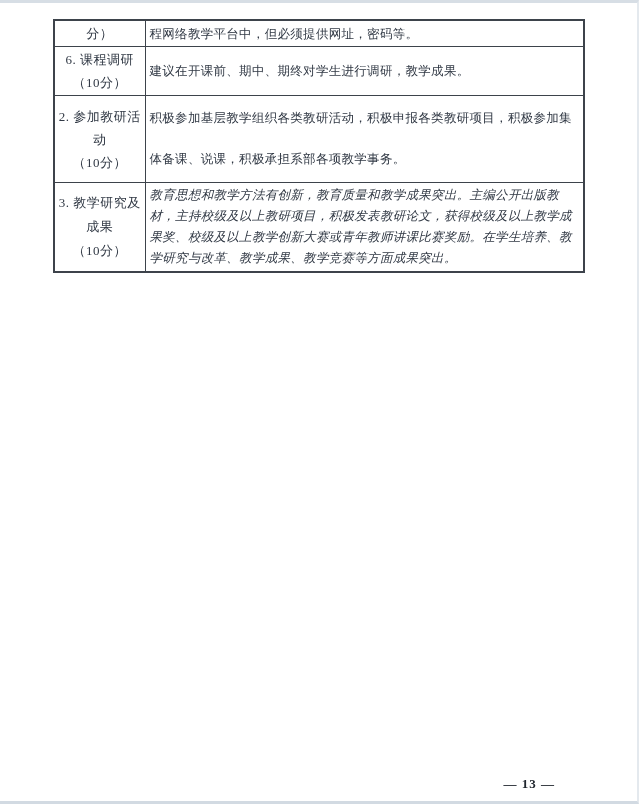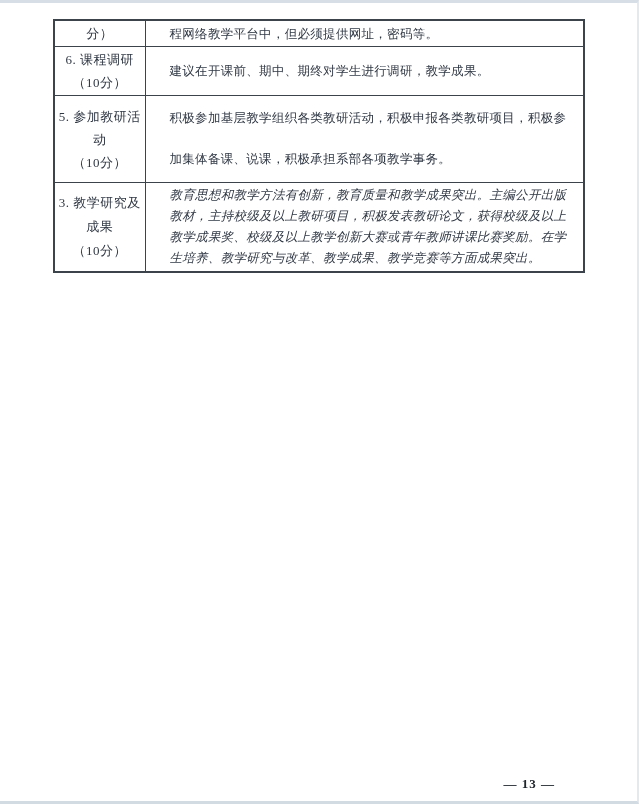--- a/index.html
+++ b/index.html
@@ -37,21 +37,21 @@
     white-space:pre-line;
     font-size:13px;
     line-height:23px;
     padding:1px 3px;
     letter-spacing:0.5px;
   }
   tr.r3 td.item{line-height:24px;}
   td.desc{
     text-align:left;
     font-size:12.5px;
-    padding:2px 6px 2px 24px;
+    padding:2px 6px 2px 4px;
     letter-spacing:0.3px;
     line-height:20px;
   }
   tr.r2 td.desc{line-height:41px;}
   tr.r3 td.desc{line-height:21px;font-style:italic;}
   .pageno{
     position:absolute;
     right:82px;
     bottom:9px;
     font-size:13px;
@@ -75,21 +75,21 @@
       <tr class="r0">
         <td class="item">分）</td>
         <td class="desc">程网络教学平台中，但必须提供网址，密码等。</td>
       </tr>
       <tr class="r1">
         <td class="item">6. 课程调研
 （10分）</td>
         <td class="desc">建议在开课前、期中、期终对学生进行调研，教学成果。</td>
       </tr>
       <tr class="r2">
-        <td class="item">5. 参加教研活
+        <td class="item">2. 参加教研活
 动
 （10分）</td>
         <td class="desc">积极参加基层教学组织各类教研活动，积极申报各类教研项目，积极参加集体备课、说课，积极承担系部各项教学事务。</td>
       </tr>
       <tr class="r3">
         <td class="item">3. 教学研究及
 成果
 （10分）</td>
         <td class="desc">教育思想和教学方法有创新，教育质量和教学成果突出。主编公开出版教材，主持校级及以上教研项目，积极发表教研论文，获得校级及以上教学成果奖、校级及以上教学创新大赛或青年教师讲课比赛奖励。在学生培养、教学研究与改革、教学成果、教学竞赛等方面成果突出。</td>
       </tr>

